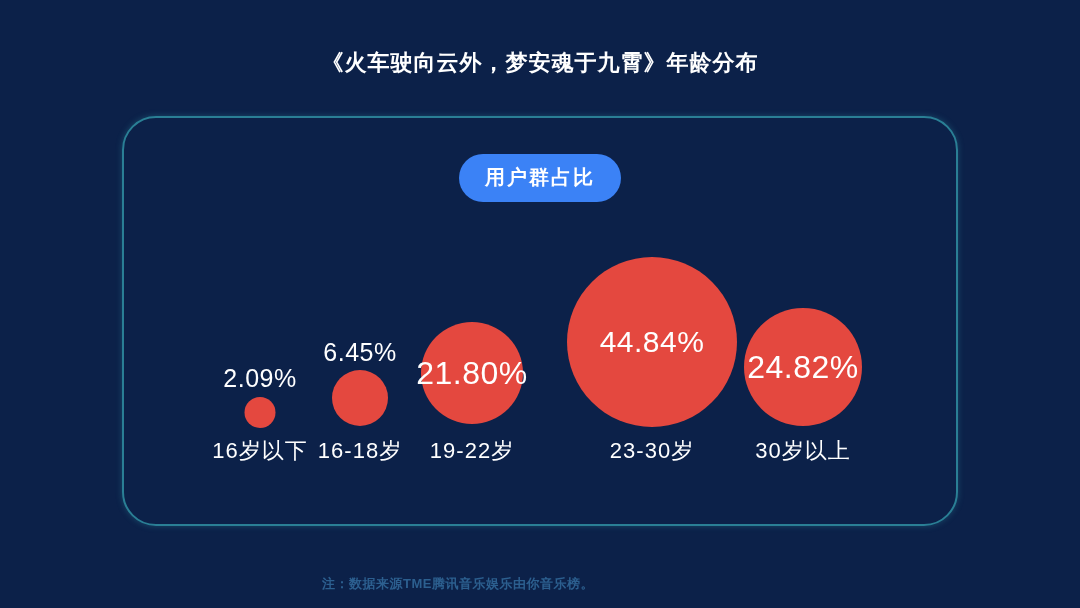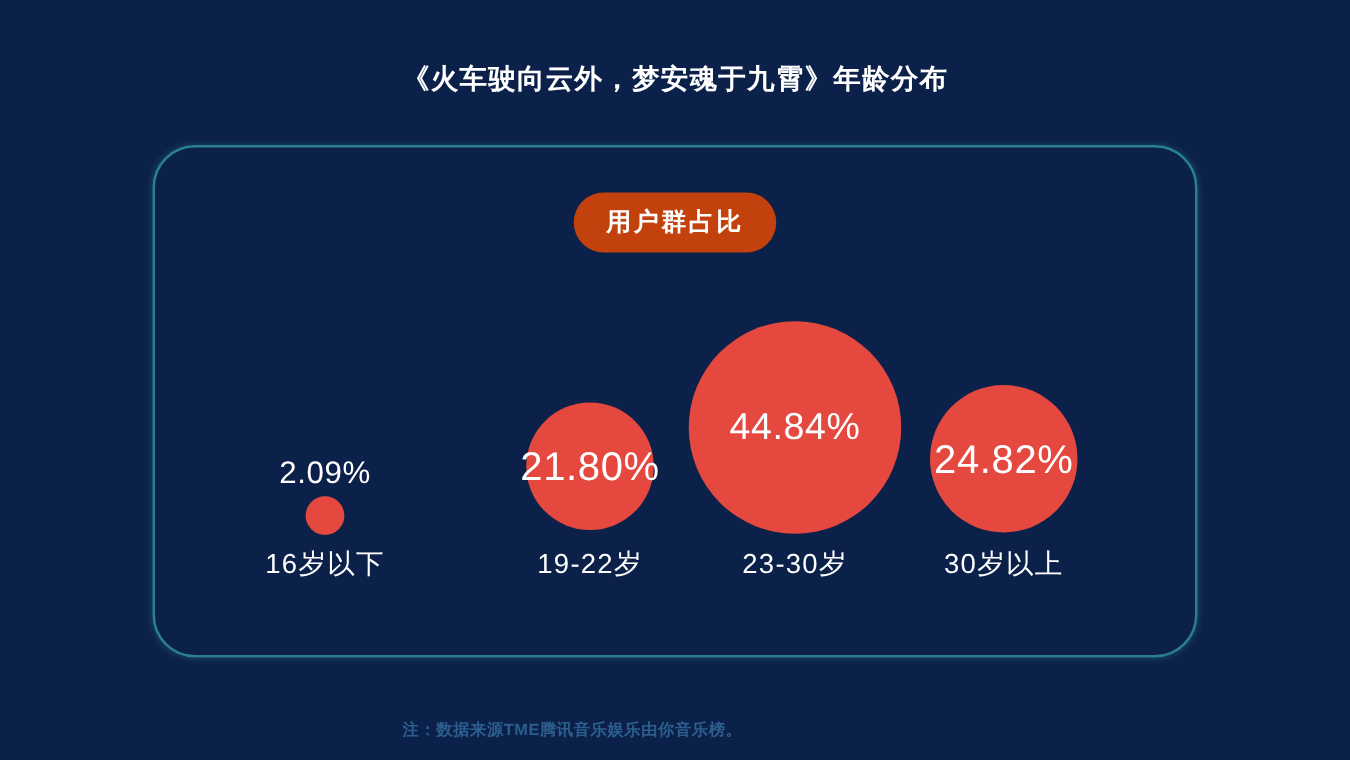--- a/index.html
+++ b/index.html
@@ -38,21 +38,21 @@
     border-radius: 34px;
     box-sizing: border-box;
     box-shadow: 0 0 6px rgba(42,127,149,0.45);
   }
 
   .badge {
     position: absolute;
     left: 50%;
     transform: translateX(-50%);
     top: 36px;
-    background: #c2410c;
+    background: #3b82f6;
     color: #ffffff;
     font-size: 20px;
     font-weight: bold;
     padding: 10px 26px 11px 26px;
     border-radius: 24px;
     letter-spacing: 2px;
     white-space: nowrap;
     font-family: Liberation Serif, serif;
   }
 
@@ -134,29 +134,34 @@
   <div class="badge">用户群占比</div>
 
   <div class="plot">
 
     <div class="bubble-group" style="left:136px; top:0;">
       <div class="bubble-value-outside" style="top:246px;">2.09%</div>
       <div class="bubble" style="width:31px; height:31px; margin-top:279px;"></div>
       <div class="cat-label">16岁以下</div>
     </div>
 
+    <div class="bubble-group" style="left:236px; top:0;">
+      <div class="bubble-value-outside" style="top:220px;">6.45%</div>
+      <div class="bubble" style="width:56px; height:56px; margin-top:252px;"></div>
+      <div class="cat-label">16-18岁</div>
+    </div>
 
     <div class="bubble-group" style="left:348px; top:0;">
       <div class="bubble" style="width:102px; height:102px; margin-top:204px;">
         <span class="bubble-value-inside">21.80%</span>
       </div>
       <div class="cat-label">19-22岁</div>
     </div>
 
-    <div class="bubble-group" style="left:512px; top:0;text-align:right;">
+    <div class="bubble-group" style="left:528px; top:0;text-align:right;">
       <div class="bubble" style="width:170px; height:170px; margin-top:139px;">
         <span class="bubble-value-inside big">44.84%</span>
       </div>
       <div class="cat-label">23-30岁</div>
     </div>
 
     <div class="bubble-group" style="left:679px; top:0;">
       <div class="bubble" style="width:118px; height:118px; margin-top:190px;">
         <span class="bubble-value-inside">24.82%</span>
       </div>

